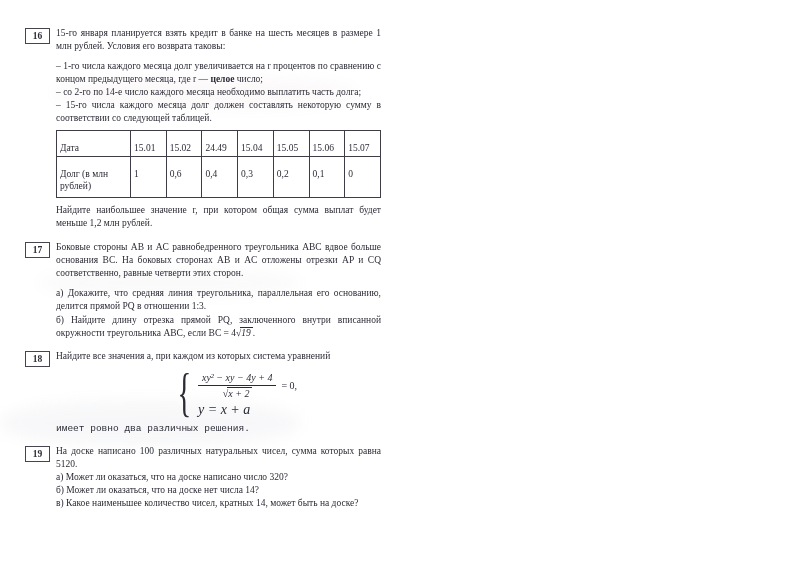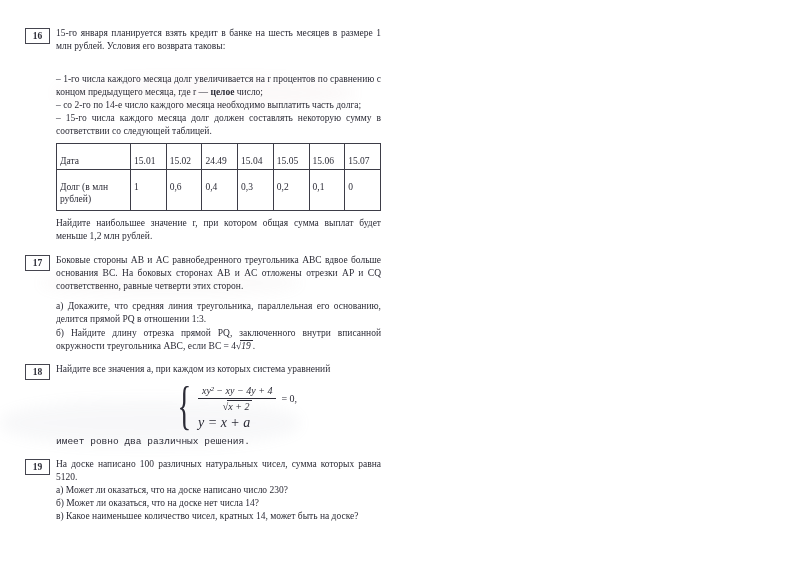--- a/index.html
+++ b/index.html
@@ -19,21 +19,21 @@
   .numbox{
     width:23px;height:14px;border:1px solid #45454f;box-sizing:content-box;
     display:flex;align-items:center;justify-content:center;
     font-size:9.5px;font-weight:bold;margin-top:1px;
   }
   p{margin:0;font-size:9.5px;line-height:13px;}
   .just{text-align:justify;}
   .it{font-style:italic;}
   .bd{font-weight:bold;}
 
-  .intro16{margin-bottom:20px;font-family:Liberation Serif, serif;}
+  .intro16{margin-bottom:7px;font-family:Liberation Serif, serif;}
   .bullets{margin-bottom:5px;}
   .q16{margin-bottom:11px;}
 
   table.credit{border-collapse:collapse;table-layout:fixed;width:100%;margin:0 0 6px 0;}
   table.credit td{
     border:1px solid #3d3d47;font-size:9.5px;line-height:12px;
     padding:11px 3px 2px 3px;vertical-align:top;overflow:hidden;white-space:normal;
   }
   table.credit .hrow td{height:12px;}
   table.credit .drow td{height:27px;}
@@ -147,19 +147,19 @@
         </div>
       </div>
       <p class="just outro18">имеет ровно два различных решения.</p>
     </div>
   </div>
 
   <div class="problem p19">
     <div class="numbox">19</div>
     <div class="content">
       <p class="just intro19">На доске написано 100 различных натуральных чисел, сумма которых равна 5120.</p>
-      <p>а) Может ли оказаться, что на доске написано число 230?</p>
+      <p>а) Может ли оказаться, что на доске написано число 320?</p>
       <p>б) Может ли оказаться, что на доске нет числа 14?</p>
       <p>в) Какое наименьшее количество чисел, кратных 14, может быть на доске?</p>
     </div>
   </div>
 
 </div>
 
 </body></html>

